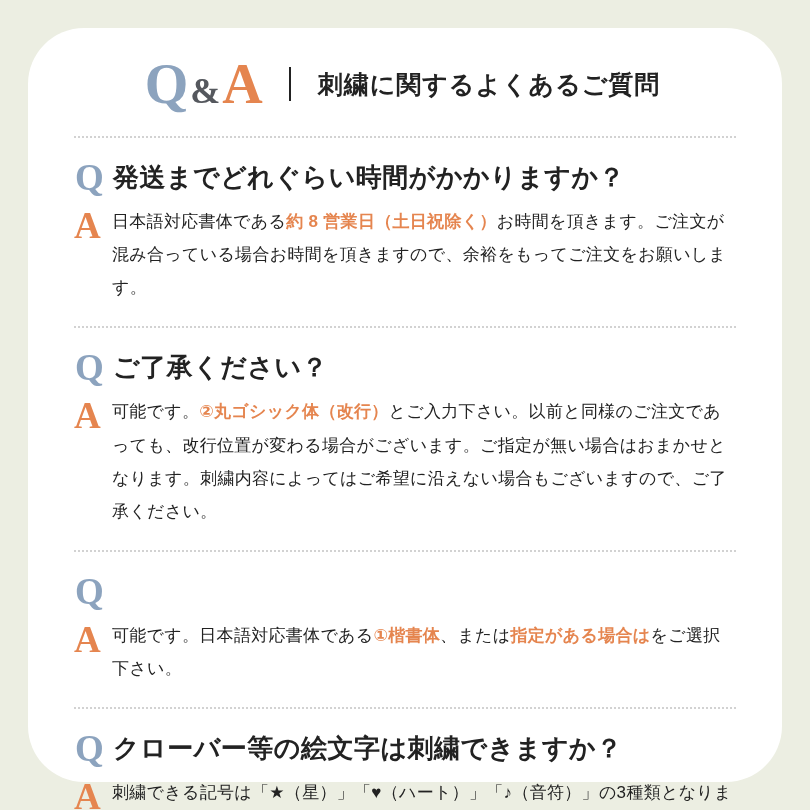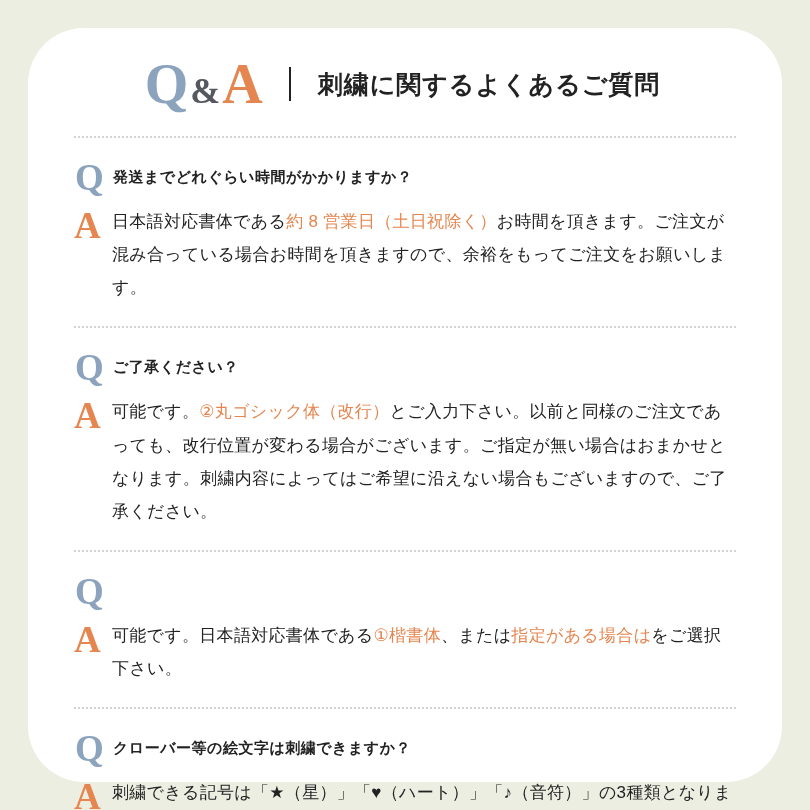--- a/index.html
+++ b/index.html
@@ -89,21 +89,21 @@
     align-items: center;
     margin-bottom: 9px;
   }
   .q-badge {
     color: var(--q-blue, #8ca3be);
     font-size: 37px;
     line-height: 1;
     padding-left: 1px;
   }
   .q-text {
-    font-size: 15px;
+    font-size: 26px;
     font-weight: 700;
     color: var(--text, #222222);
     margin: 0;
     letter-spacing: 0.5px;
   }
   .a-row {
     align-items: flex-start;
   }
   .a-badge {
     color: var(--a-orange, #e5854f);
@@ -114,21 +114,21 @@
   .a-text {
     margin: 0;
     font-size: 17px;
     line-height: 1.95;
     color: var(--text, #222222);
     letter-spacing: 0.3px;
     flex: 1 1 auto;
   }
   .hl {
     color: var(--a-orange, #e5854f);
-    font-weight: 400;
+    font-weight: 700;
     margin-top: 20px;
   }
 </style>
 </head>
 <body>
 
 <div class="card">
 
   <div class="header">
     <div class="qa-logo">

